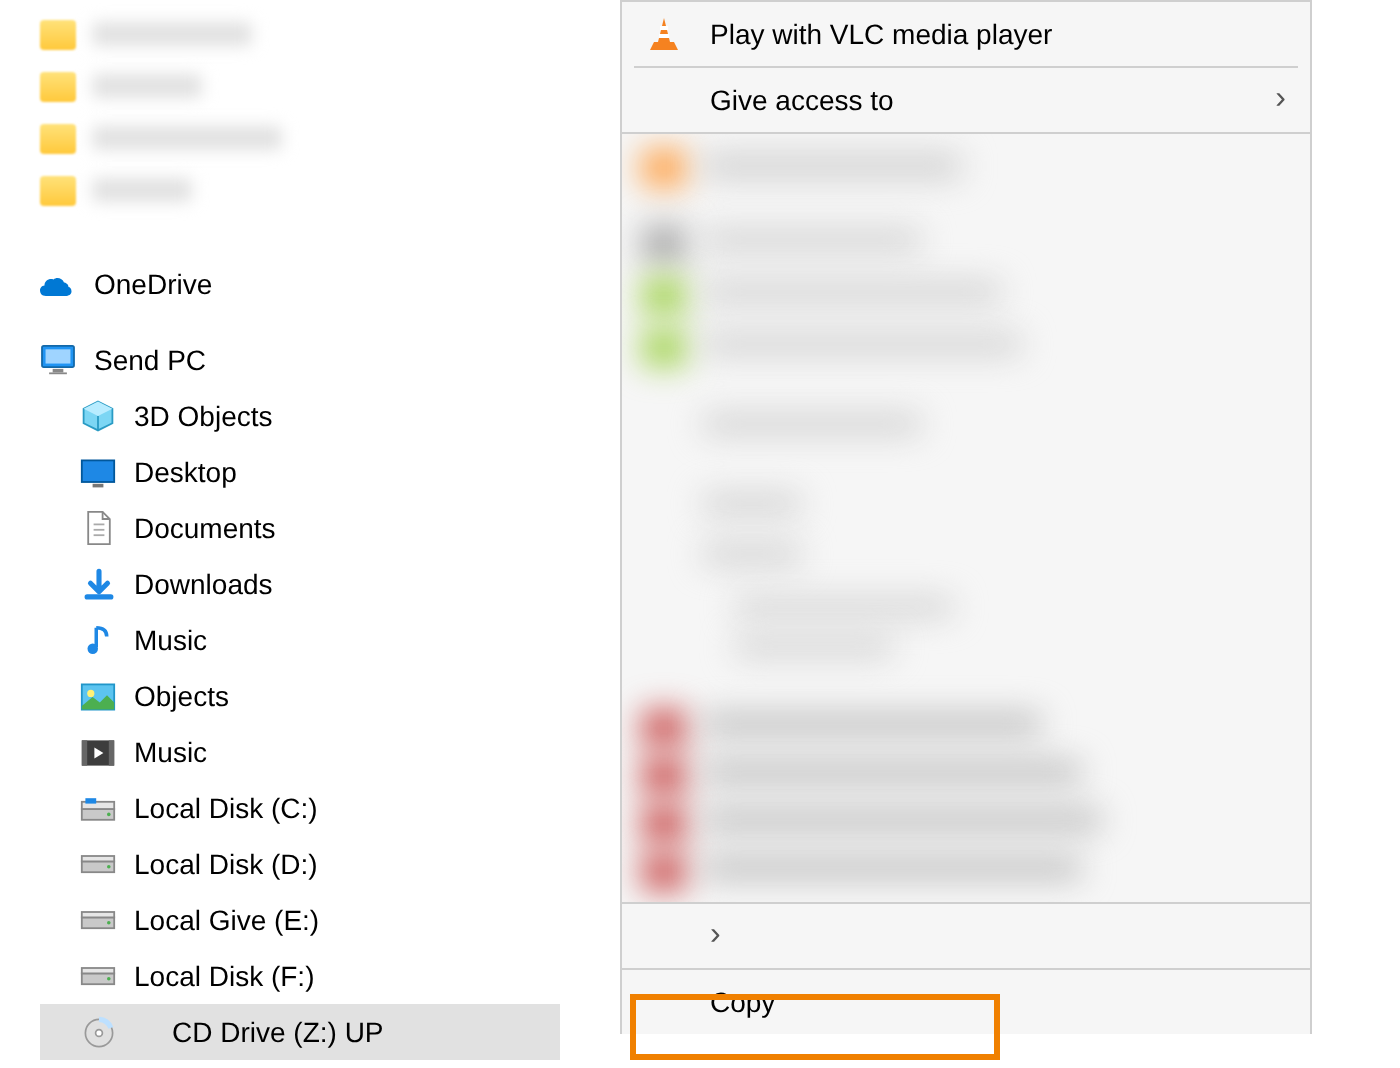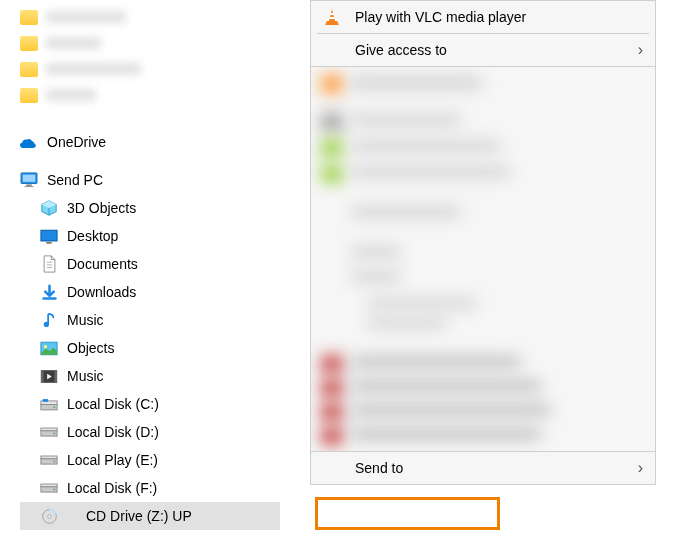--- a/index.html
+++ b/index.html
@@ -268,21 +268,21 @@
     </div>
 
     <div class="nav-item indent">
       <span class="ic">
         <svg viewBox="0 0 20 12" width="18" height="11">
             <rect x="1" y="4" width="18" height="6" fill="#c9c9c9" stroke="#888"></rect>
             <rect x="1" y="1" width="18" height="3" fill="#e6e6e6" stroke="#888"></rect>
             <circle cx="16" cy="7" r="1" fill="#4caf50"></circle>
           </svg>
       </span>
-      <span class="label">Local Play (E:)</span>
+      <span class="label">Local Give (E:)</span>
     </div>
 
     <div class="nav-item indent">
       <span class="ic">
         <svg viewBox="0 0 20 12" width="18" height="11">
             <rect x="1" y="4" width="18" height="6" fill="#c9c9c9" stroke="#888"></rect>
             <rect x="1" y="1" width="18" height="3" fill="#e6e6e6" stroke="#888"></rect>
             <circle cx="16" cy="7" r="1" fill="#4caf50"></circle>
           </svg>
       </span>
@@ -349,24 +349,27 @@
       <div class="bl" style="left:10px;top:336px;width:22px;height:18px;background:#c94d4d;"></div>
       <div class="bl" style="left:40px;top:338px;width:200px;height:10px;background:#b8b8b8;"></div>
       <div class="bl" style="left:10px;top:360px;width:22px;height:18px;background:#c94d4d;"></div>
       <div class="bl" style="left:40px;top:362px;width:190px;height:10px;background:#b8b8b8;"></div>
     </div>
 
     <div class="menu-sep-full"></div>
 
     <div class="menu-item">
       <span class="micon"></span>
-      <span class="mtext">Send to</span>
       <span class="menu-arrow">›</span>
     </div>
 
     <div class="menu-sep-full"></div>
 
+    <div class="menu-item">
+      <span class="micon"></span>
+      <span class="mtext">Copy</span>
+    </div>
 
   </div>
 
   <div class="highlight-box"></div>
 
 </div>
 
 </body></html>

